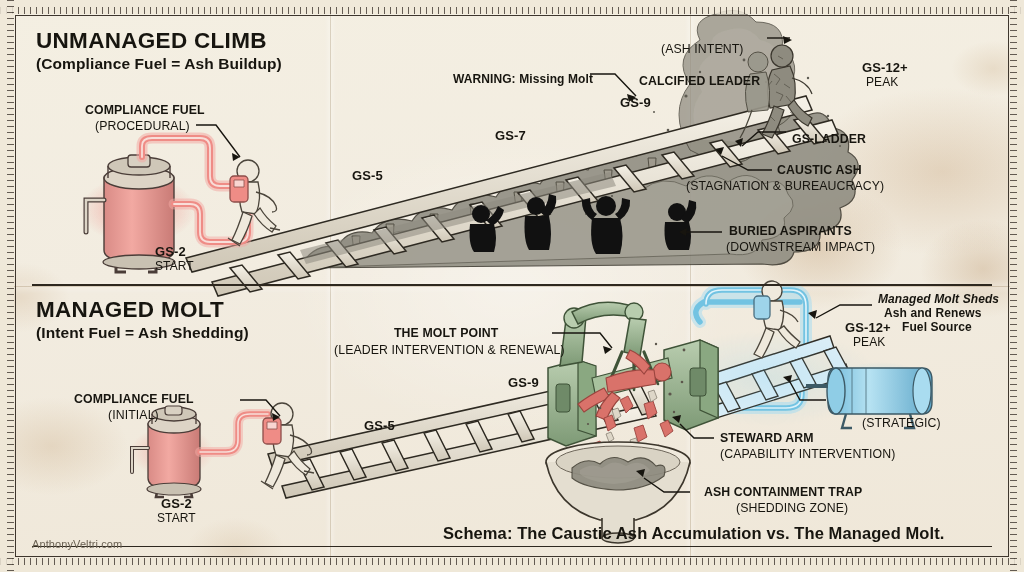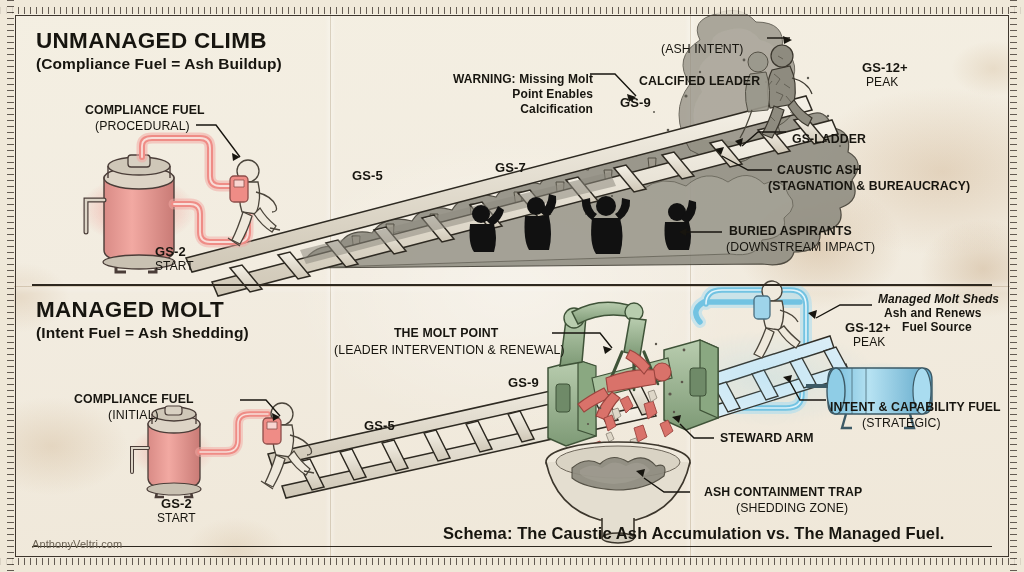--- a/index.html
+++ b/index.html
@@ -478,70 +478,69 @@
   <div class="divider" style="left:32px;width:960px;top:284px;"></div>
   <div class="divider2" style="left:32px;width:960px;top:546px;"></div>
 
   <div class="t panel-sub" style="left:36px;top:55px;">(Compliance Fuel = Ash Buildup)</div>
   <div class="t panel-title" style="left:36px;top:28px;">UNMANAGED CLIMB</div>
 
   <div class="t cap-b" style="left:85px;top:103px;">COMPLIANCE FUEL</div>
   <div class="t cap-n" style="left:95px;top:119px;">(PROCEDURAL)</div>
 
   <div class="t warn rt" style="left:438px;top:63px;width:155px;">WARNING: Missing Molt</div>
-  <div class="t warn rt" style="left:438px;top:78px;width:155px;">Point Enables Calcification</div>
 
   <div class="t cap-b" style="left:639px;top:26px;margin-top:48px;">CALCIFIED LEADER</div>
   <div class="t cap-n" style="left:661px;top:42px;">(ASH INTENT)</div>
 
   <div class="t cap-b" style="left:792px;top:132px;">GS-LADDER</div>
 
   <div class="t cap-b" style="left:777px;top:163px;">CAUSTIC ASH</div>
-  <div class="t cap-n" style="left:768px;top:179px;font-weight:bold;">(STAGNATION &amp; BUREAUCRACY)</div>
+  <div class="t cap-n" style="left:686px;top:179px;">(STAGNATION &amp; BUREAUCRACY)</div>
 
   <div class="t cap-b" style="left:729px;top:224px;">BURIED ASPIRANTS</div>
   <div class="t cap-n" style="left:726px;top:240px;">(DOWNSTREAM IMPACT)</div>
 
   <div class="t gs" style="left:155px;top:244px;">GS-2</div>
   <div class="t gs-sub" style="left:155px;top:259px;">START</div>
   <div class="t gs" style="left:352px;top:168px;">GS-5</div>
-  <div class="t gs" style="left:495px;top:128px;margin-top:32px;">GS-7</div>
+  <div class="t gs" style="left:495px;top:128px;">GS-7</div>
   <div class="t gs" style="left:620px;top:95px;">GS-9</div>
   <div class="t gs" style="left:862px;top:60px;">GS-12+</div>
   <div class="t gs-sub" style="left:866px;top:75px;">PEAK</div>
 
   <div class="t panel-sub" style="left:36px;top:324px;">(Intent Fuel = Ash Shedding)</div>
   <div class="t panel-title" style="left:36px;top:297px;">MANAGED MOLT</div>
 
   <div class="t cap-b" style="left:74px;top:392px;">COMPLIANCE FUEL</div>
   <div class="t cap-n" style="left:108px;top:408px;">(INITIAL)</div>
 
   <div class="t cap-b" style="left:394px;top:326px;">THE MOLT POINT</div>
   <div class="t cap-n" style="left:334px;top:343px;">(LEADER INTERVENTION &amp; RENEWAL)</div>
 
   <div class="t warn" style="left:878px;top:292px;font-style:italic;">Managed Molt Sheds</div>
   <div class="t warn" style="left:884px;top:306px;">Ash and Renews</div>
   <div class="t warn" style="left:902px;top:320px;">Fuel Source</div>
 
-  <div class="t cap-b" style="left:830px;top:400px;">INTENT &amp; CAPABILITY FUEL</div>
   <div class="t cap-n" style="left:862px;top:416px;">(STRATEGIC)</div>
 
   <div class="t cap-b" style="left:720px;top:431px;">STEWARD ARM</div>
+  <div class="t cap-n" style="left:720px;top:447px;">(CAPABILITY INTERVENTION)</div>
 
   <div class="t cap-b" style="left:704px;top:485px;">ASH CONTAINMENT TRAP</div>
   <div class="t cap-n" style="left:736px;top:501px;">(SHEDDING ZONE)</div>
 
   <div class="t gs" style="left:161px;top:496px;">GS-2</div>
   <div class="t gs-sub" style="left:157px;top:511px;">START</div>
   <div class="t gs" style="left:364px;top:418px;">GS-5</div>
   <div class="t gs" style="left:508px;top:375px;">GS-9</div>
   <div class="t gs" style="left:845px;top:320px;">GS-12+</div>
   <div class="t gs-sub" style="left:853px;top:335px;">PEAK</div>
 
-  <div class="t footer-title" style="left:443px;top:524px;">Schema: The Caustic Ash Accumulation vs. The Managed Fuel.</div>
+  <div class="t footer-title" style="left:443px;top:524px;">Schema: The Caustic Ash Accumulation vs. The Managed Molt.</div>
   <div class="t watermark" style="left:32px;top:538px;">AnthonyVeltri.com</div>
 
   <div class="frame-outer">
     <div class="ruler top"></div>
     <div class="ruler bottom"></div>
     <div class="ruler left"></div>
     <div class="ruler right"></div>
     <div class="inner-border"></div>
   </div>
 

